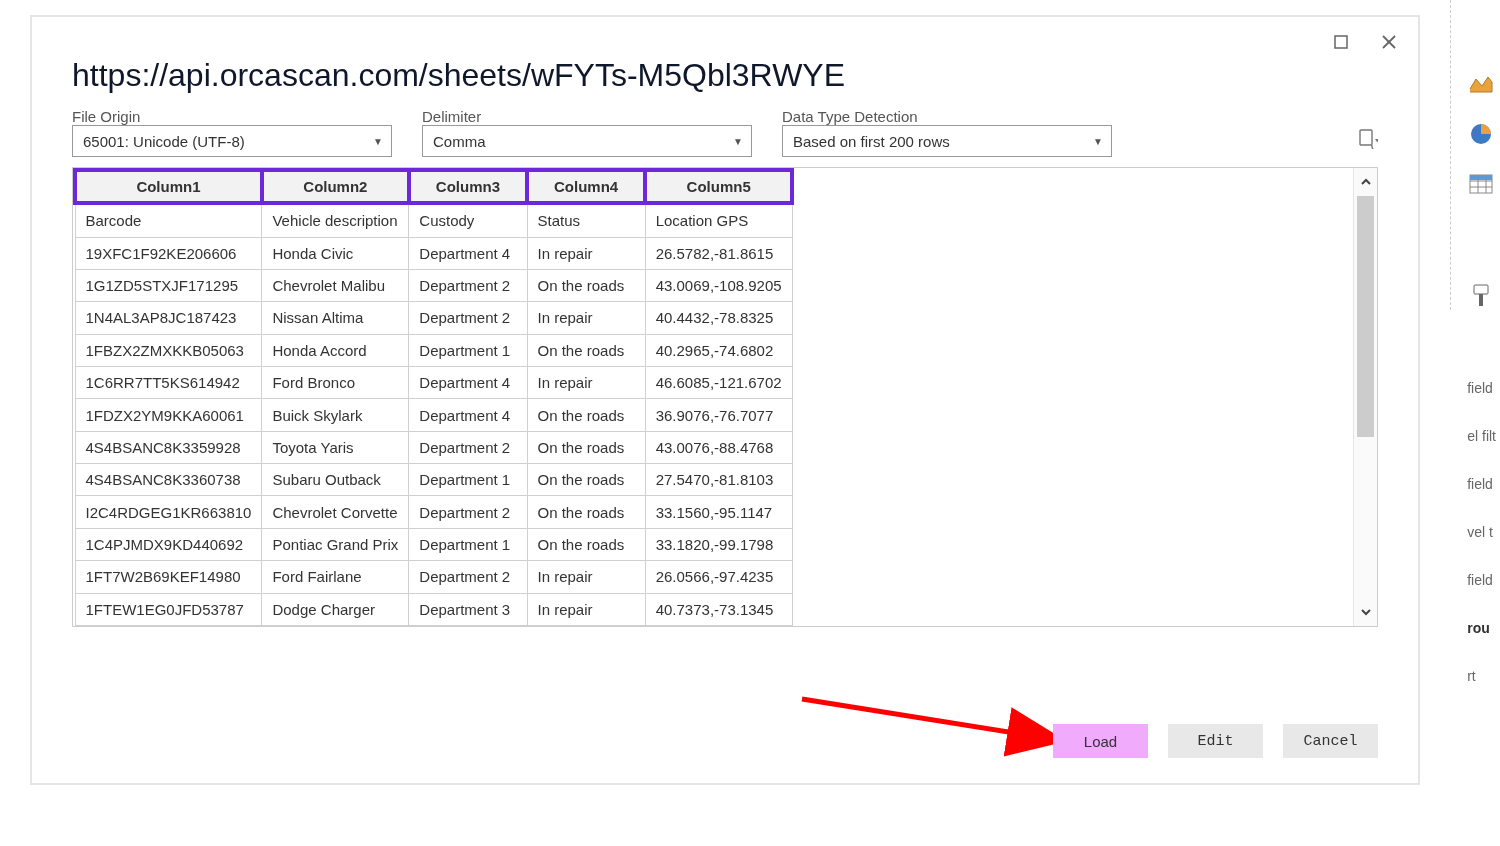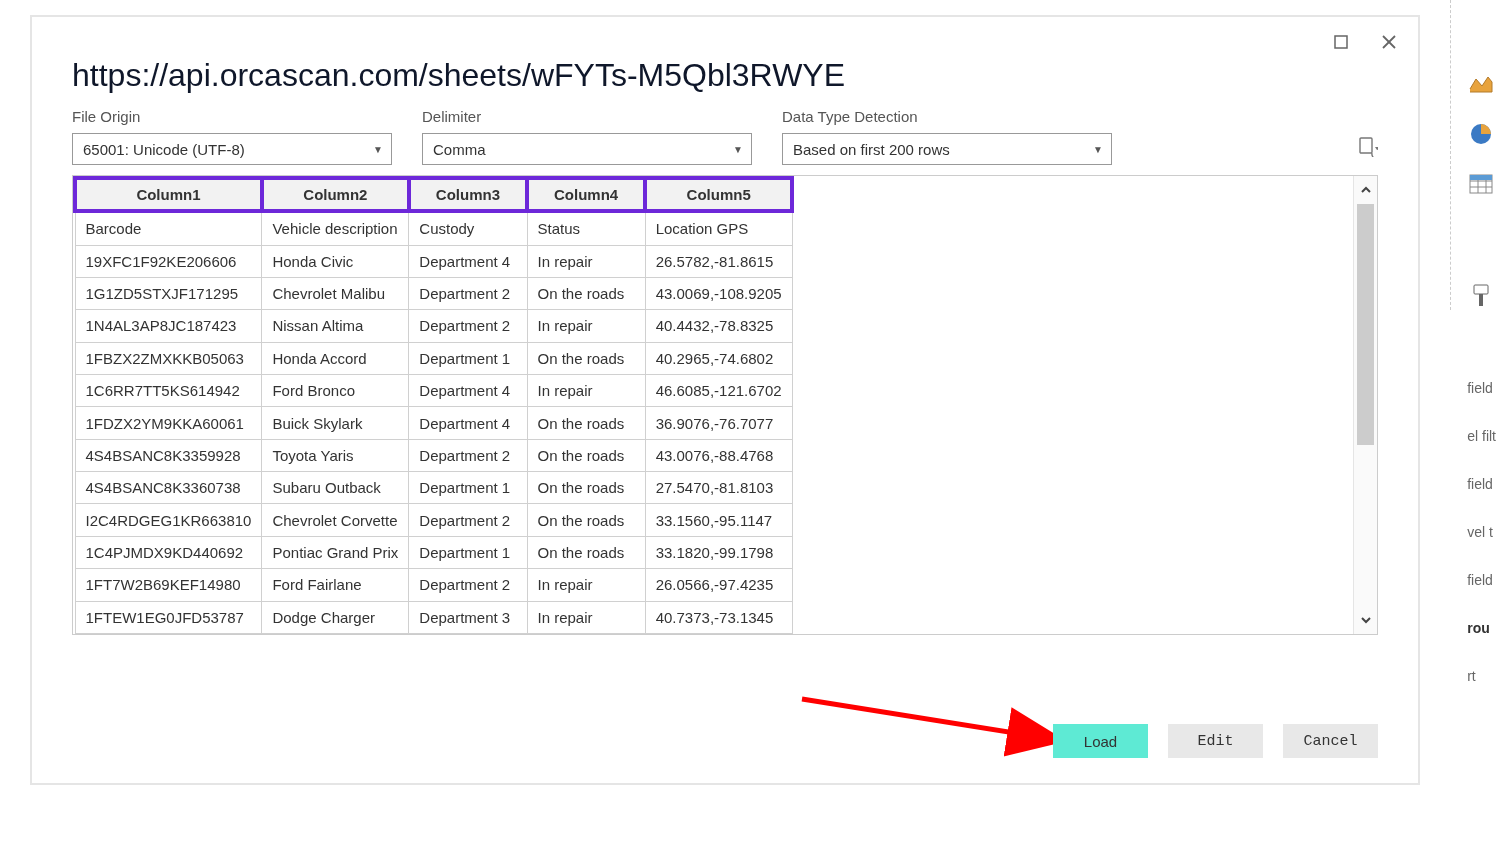--- a/index.html
+++ b/index.html
@@ -45,21 +45,21 @@
     .controls-row {
       display: flex;
       gap: 30px;
       margin-bottom: 10px;
       align-items: flex-end;
     }
     .control-group { display: flex; flex-direction: column; }
     .control-label {
       font-size: 15px;
       color: #555;
-      margin-bottom: 8px;
+      margin-bottom: 0;
     }
     .dropdown {
       border: 1px solid #999;
       height: 32px;
       display: flex;
       align-items: center;
       justify-content: space-between;
       padding: 0 8px 0 10px;
       font-size: 15px;
       color: #333;
@@ -137,21 +137,21 @@
       min-width: 95px;
       height: 34px;
       display: flex;
       align-items: center;
       justify-content: center;
       font-size: 15px;
       border: none;
       cursor: pointer;
       padding: 0 18px;
     }
-    .btn-primary { background: #5eead4; color: #333; }
+    .btn-primary { background: #f0abfc; color: #333; }
     .btn-secondary { background: #e8e8e8; color: #333; font-family: Liberation Mono, monospace; }
 
     .arrow-annotation {
       position: absolute;
       left: 760px;
       top: 672px;
       pointer-events: none;
     }
 
     .right-panel {

